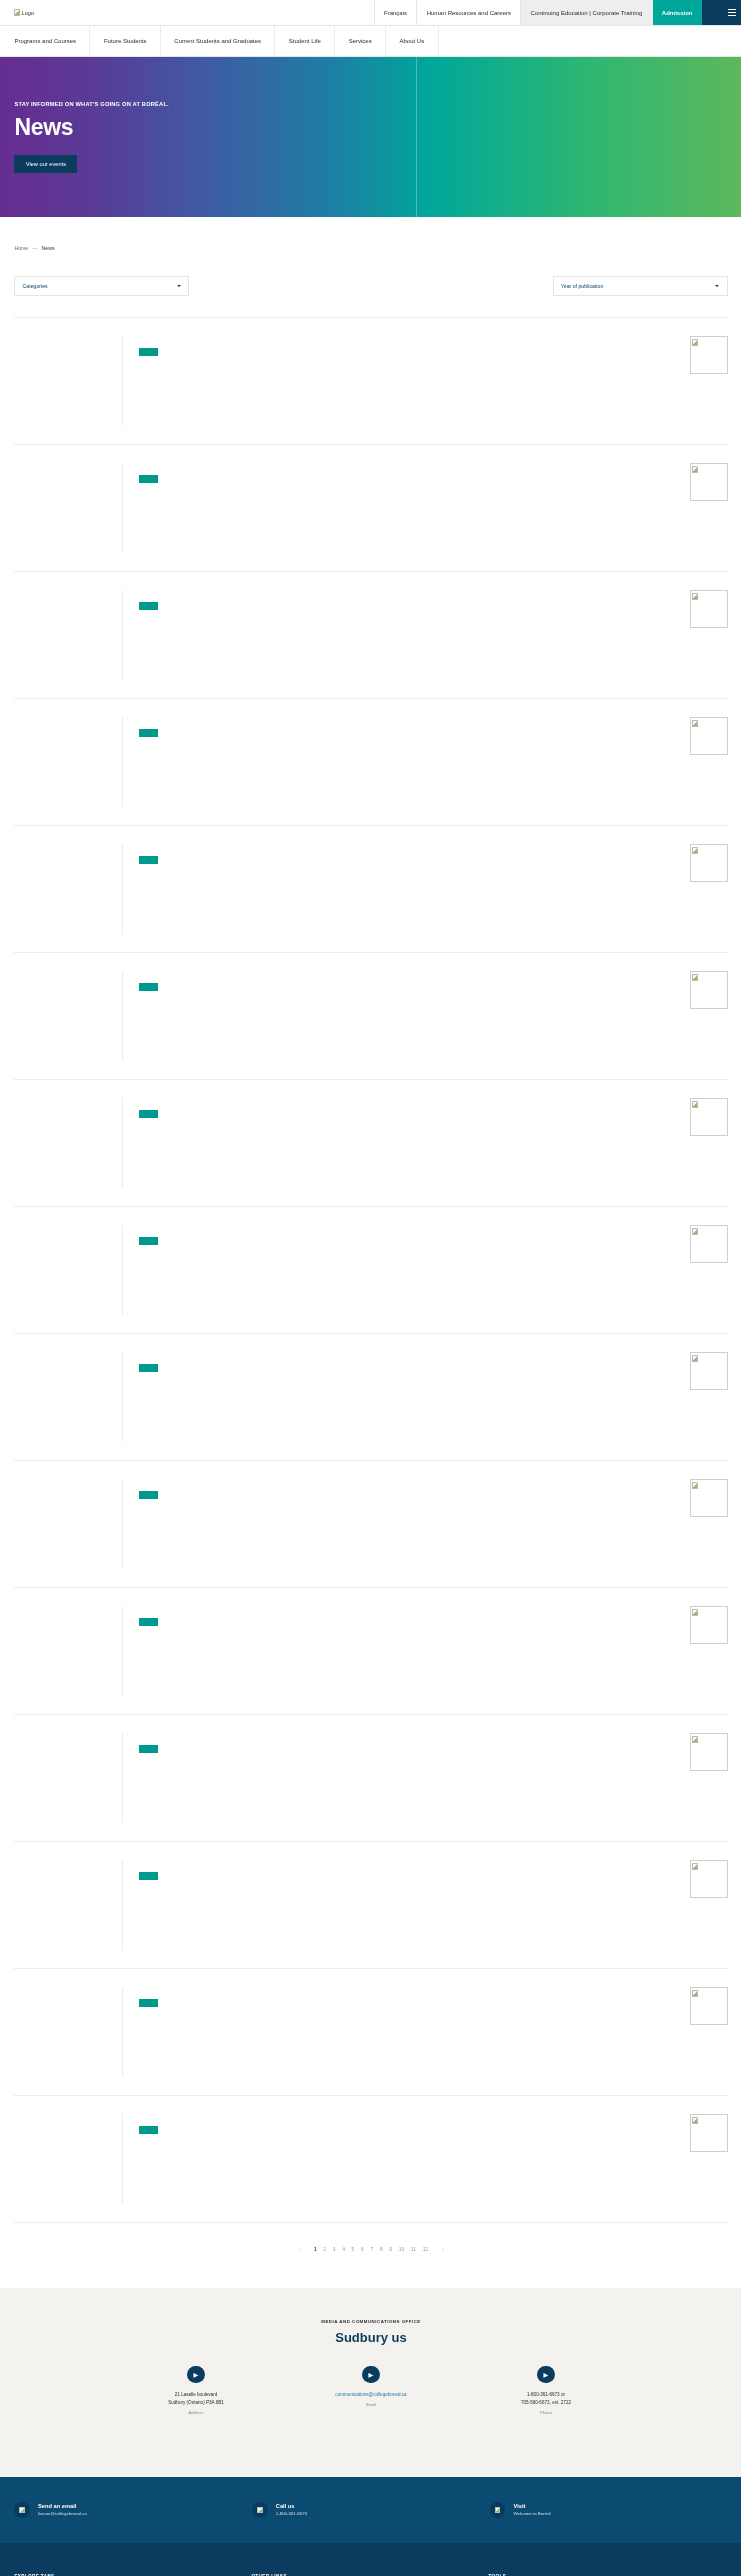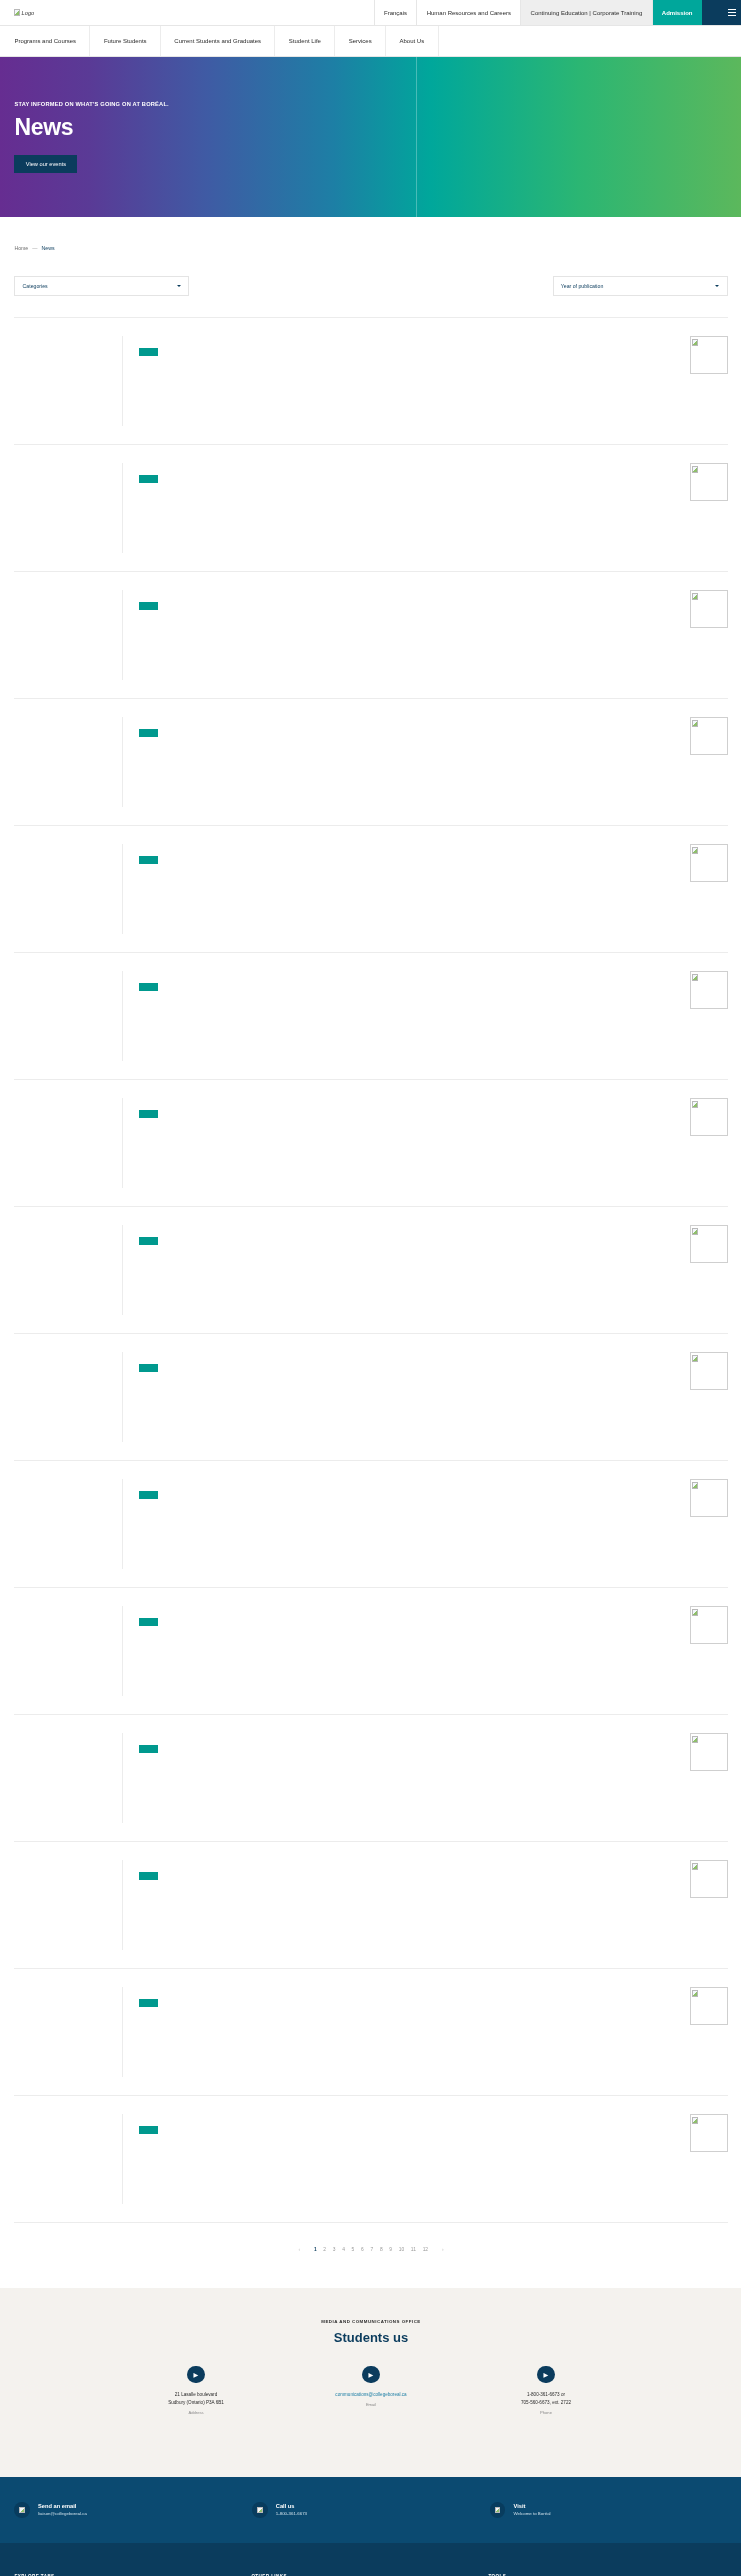--- a/index.html
+++ b/index.html
@@ -499,21 +499,21 @@
     <span class="pg">8</span>
     <span class="pg">9</span>
     <span class="pg">10</span>
     <span class="pg">11</span>
     <span class="pg">12</span>
     <span class="arrow">›</span>
   </div>
 
 <section class="contact">
   <div class="contact-kicker">MEDIA AND COMMUNICATIONS OFFICE</div>
-  <div class="contact-title">Students us</div>
+  <div class="contact-title">Sudbury us</div>
   <div class="contact-cols" id="contact-cols">
       <div class="contact-col">
         <div class="contact-circle">▶</div>
         <div class="contact-val">
           <div>21 Lasalle boulevard</div>
           <div>Sudbury (Ontario) P3A 6B1</div>
         </div>
         <div class="contact-lbl">Address</div>
       </div>
       <div class="contact-col">

